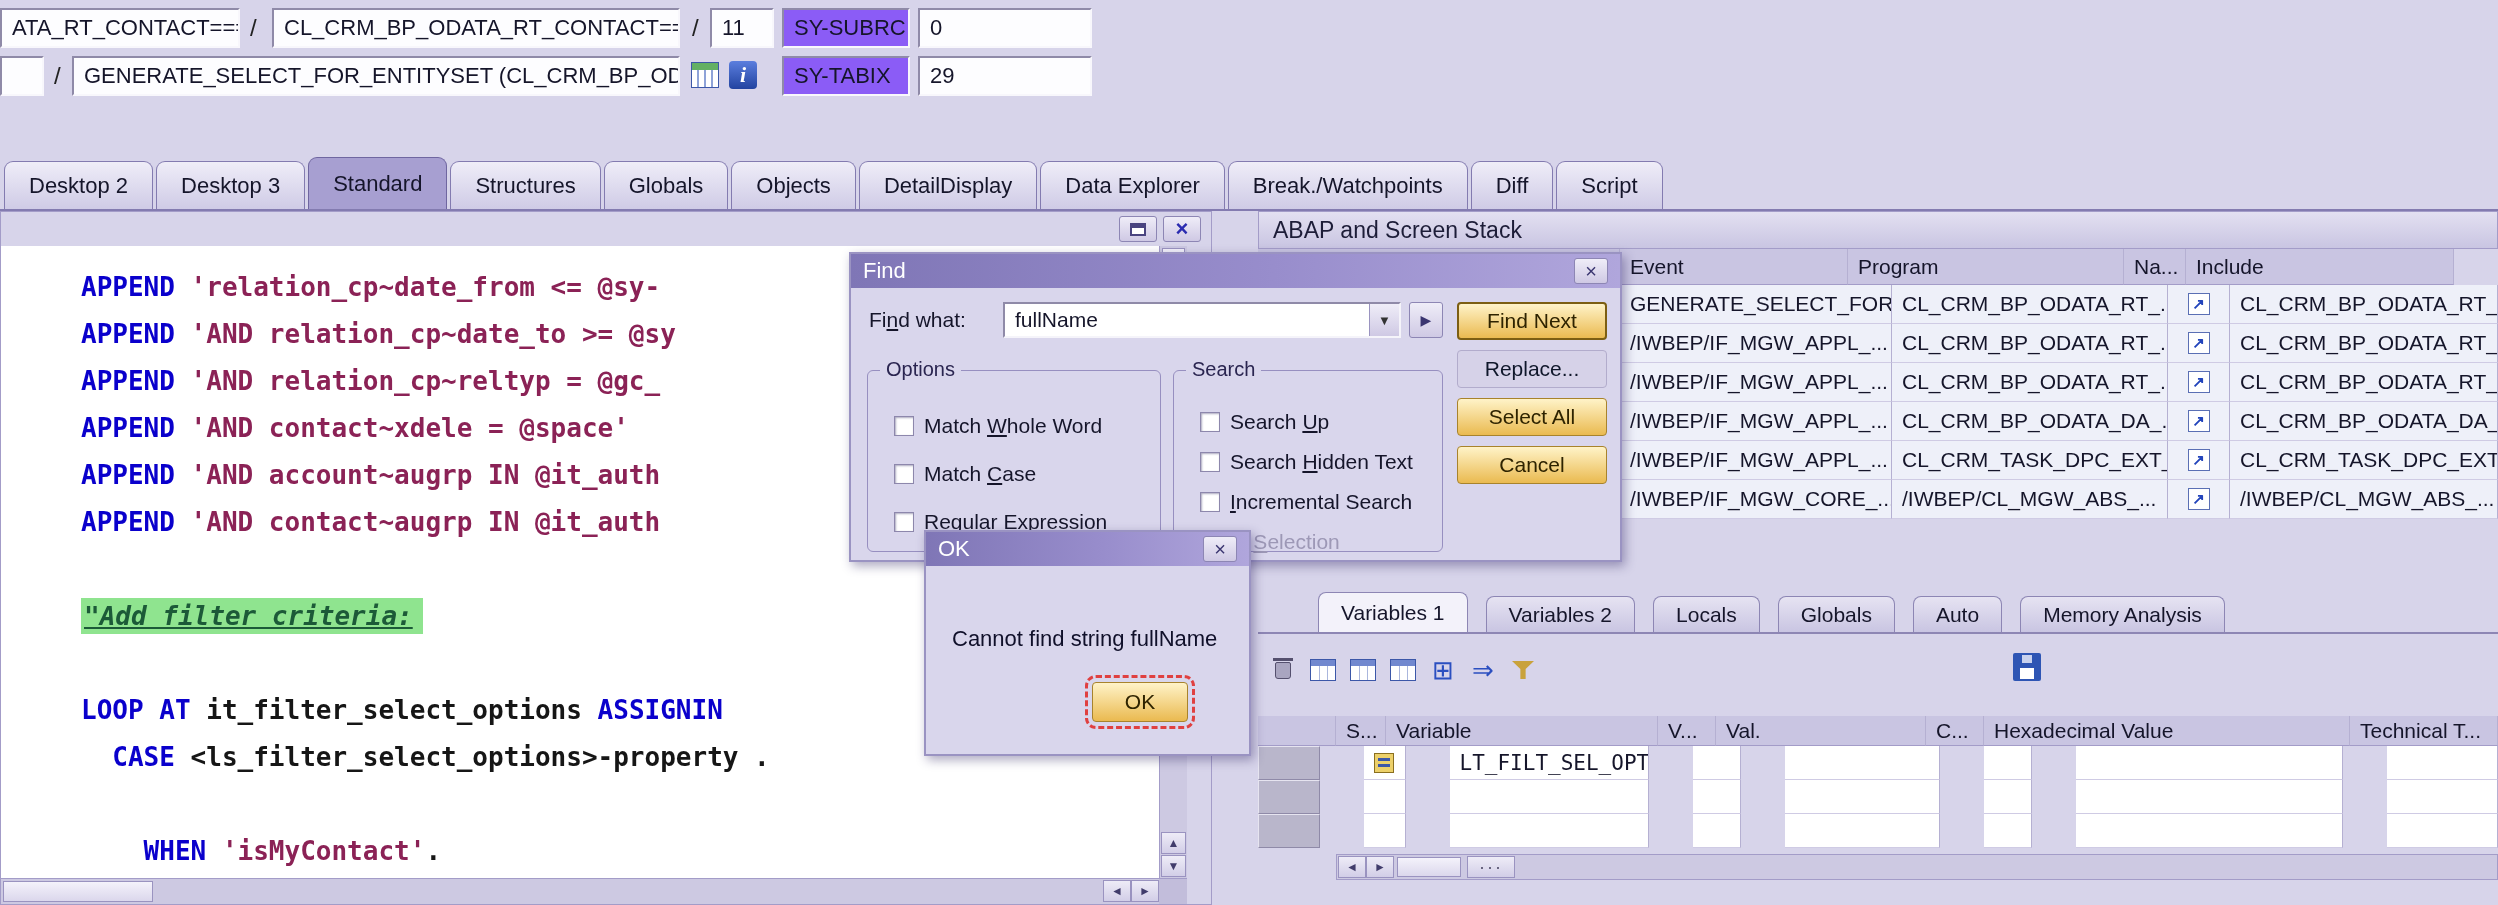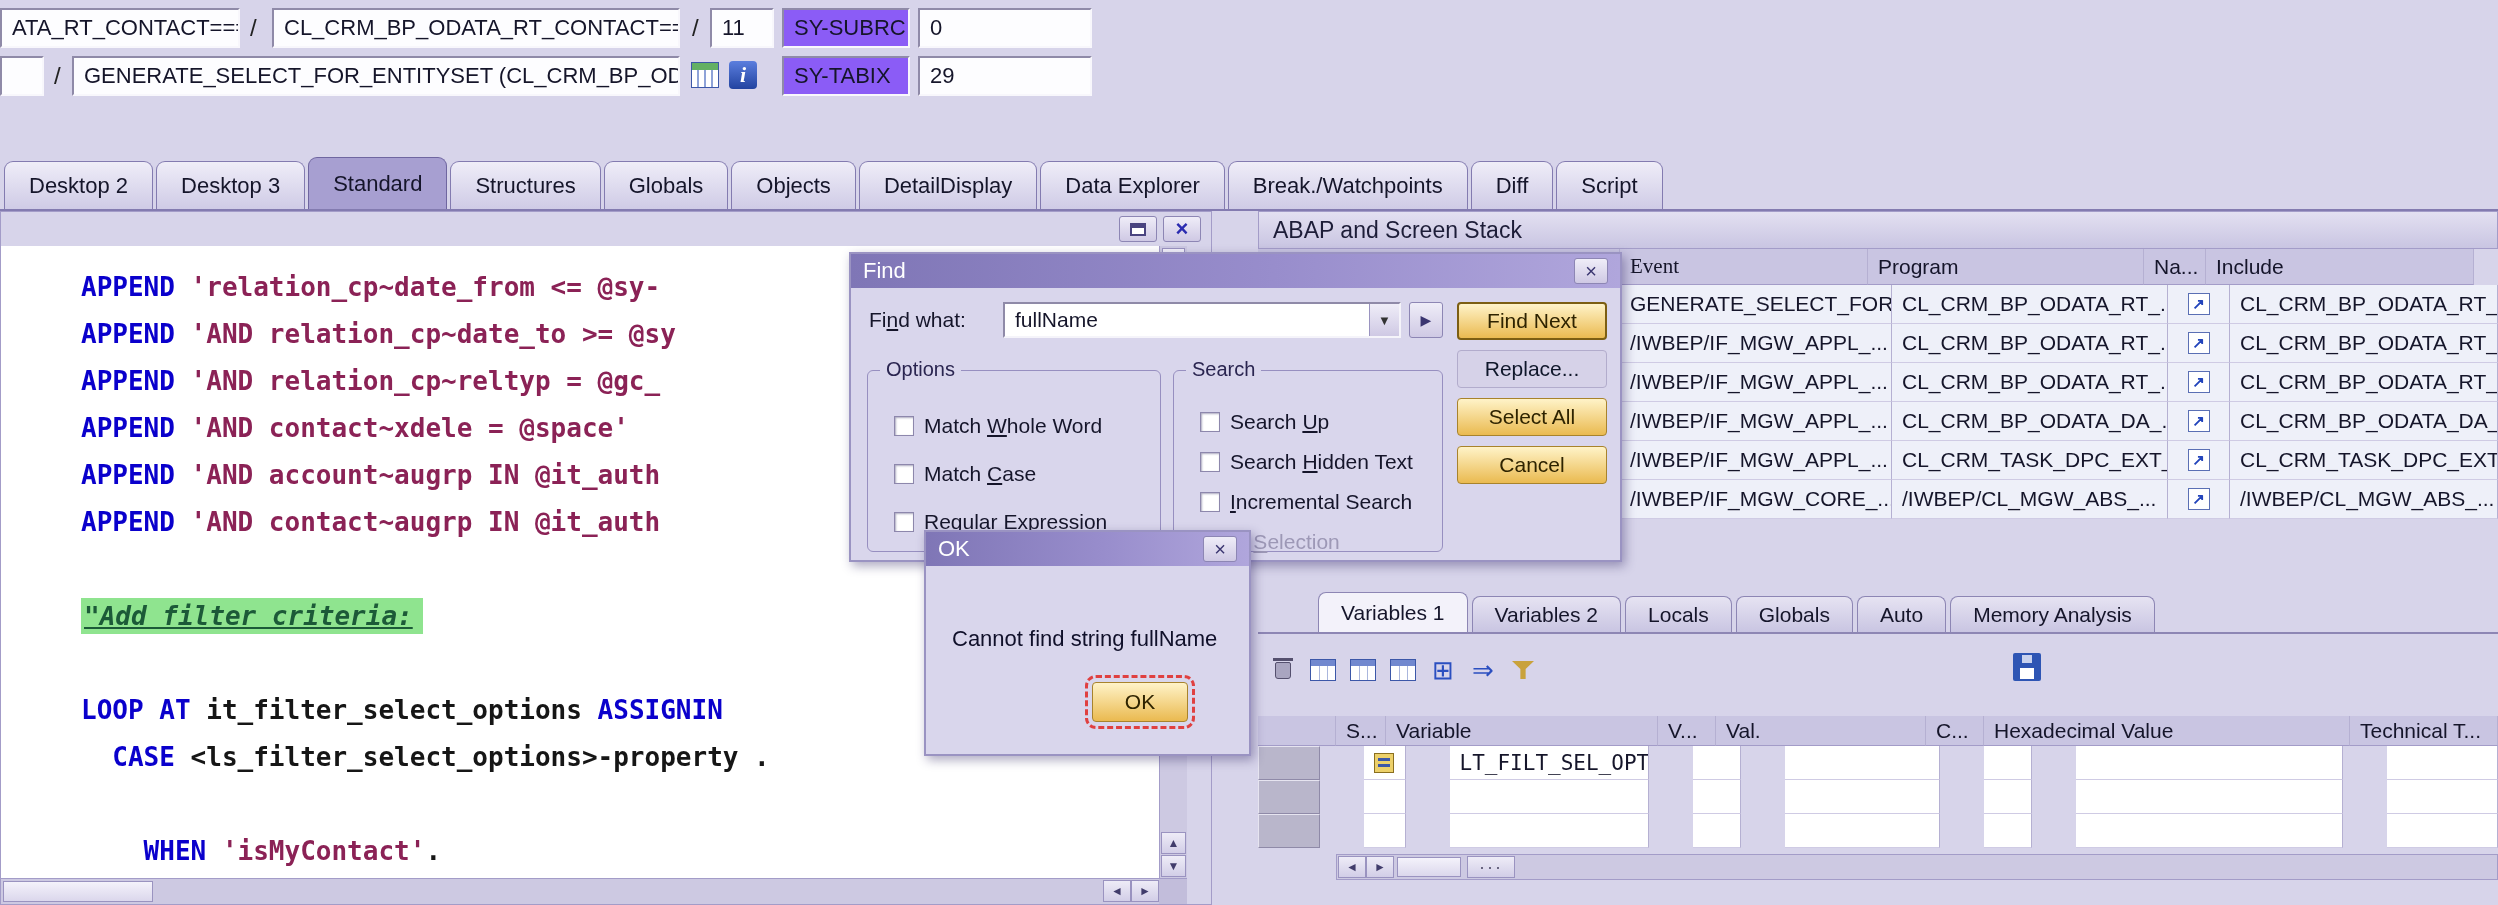--- a/index.html
+++ b/index.html
@@ -69,21 +69,21 @@
   .tbody .trow{height:39px;}
   .tbody .tcell{background:#eef0f9;}
   .navi-icon{width:22px;height:22px;background:#fff;border:1px solid #5a6fb4;color:#2244bb;display:flex;
              align-items:center;justify-content:center;font-size:15px;font-weight:bold;}
 
   
   #vars-panel{position:absolute;left:1258px;top:592px;width:1240px;height:313px;}
   #vars-tabs{position:absolute;left:0;top:0;right:0;height:42px;display:flex;align-items:flex-end;
              padding-left:60px;border-bottom:2px solid #8d86b4;}
   .vtab{height:36px;padding:0 22px;font-size:21px;border:1px solid #8d86b4;border-bottom:none;
-        border-radius:8px 8px 0 0;background:linear-gradient(#e6e3f2,#c9c5e2);margin-right:4px;
+        border-radius:8px 8px 0 0;background:linear-gradient(#e6e3f2,#c9c5e2);margin-right:18px;
         display:flex;align-items:center;white-space:nowrap;}
   .vtab.active{background:#f3f2fa;height:40px;}
   #vars-toolbar{position:absolute;left:8px;top:56px;height:44px;display:flex;gap:6px;align-items:center;}
   .icon-box{width:34px;height:34px;display:flex;align-items:center;justify-content:center;}
   .glyph-icon{font-size:26px;color:#2b4fc0;}
   .i-trash{width:16px;height:17px;background:#a9a5c0;border:1px solid #55506e;border-radius:2px 2px 3px 3px;position:relative;}
   .i-trash::before{content:"";position:absolute;top:-5px;left:-3px;right:-3px;height:3px;background:#55506e;}
   .i-table{width:26px;height:22px;background:#fff;border:1px solid #3c57a8;position:relative;}
   .i-table::before{content:"";position:absolute;left:0;right:0;top:0;height:6px;background:#7188cf;}
   .i-table::after{content:"";position:absolute;left:8px;top:6px;bottom:0;width:1px;background:#aab6dd;box-shadow:8px 0 0 #aab6dd;}
@@ -220,21 +220,21 @@
       <div class="corner" style="left:1158px;top:0;width:28px;height:25px;"></div>
     </div>
   </div>
 
   <div id="stack-panel">
     <div class="panel-header">ABAP and Screen Stack</div>
     <div class="stack-table">
       <div class="thead" id="stack-head">
           <div class="trow">
             <div class="tcell" style="width: 362px;"></div>
-            <div class="tcell" style="width: 248px; font-family: Liberation Serif, serif;">Event</div>
+            <div class="tcell" style="width: 228px;">Event</div>
             <div class="tcell" style="width: 276px;">Program</div>
             <div class="tcell" style="width: 62px;">Na...</div>
             <div class="tcell" style="width: 268px;">Include</div>
           </div>
         </div>
       <div class="tbody" id="stack-body">
           <div class="trow">
             <div class="tcell" style="width: 362px;"></div>
             <div class="tcell" style="width: 272px;">GENERATE_SELECT_FOR...</div>
             <div class="tcell" style="width: 276px;">CL_CRM_BP_ODATA_RT_...</div>

